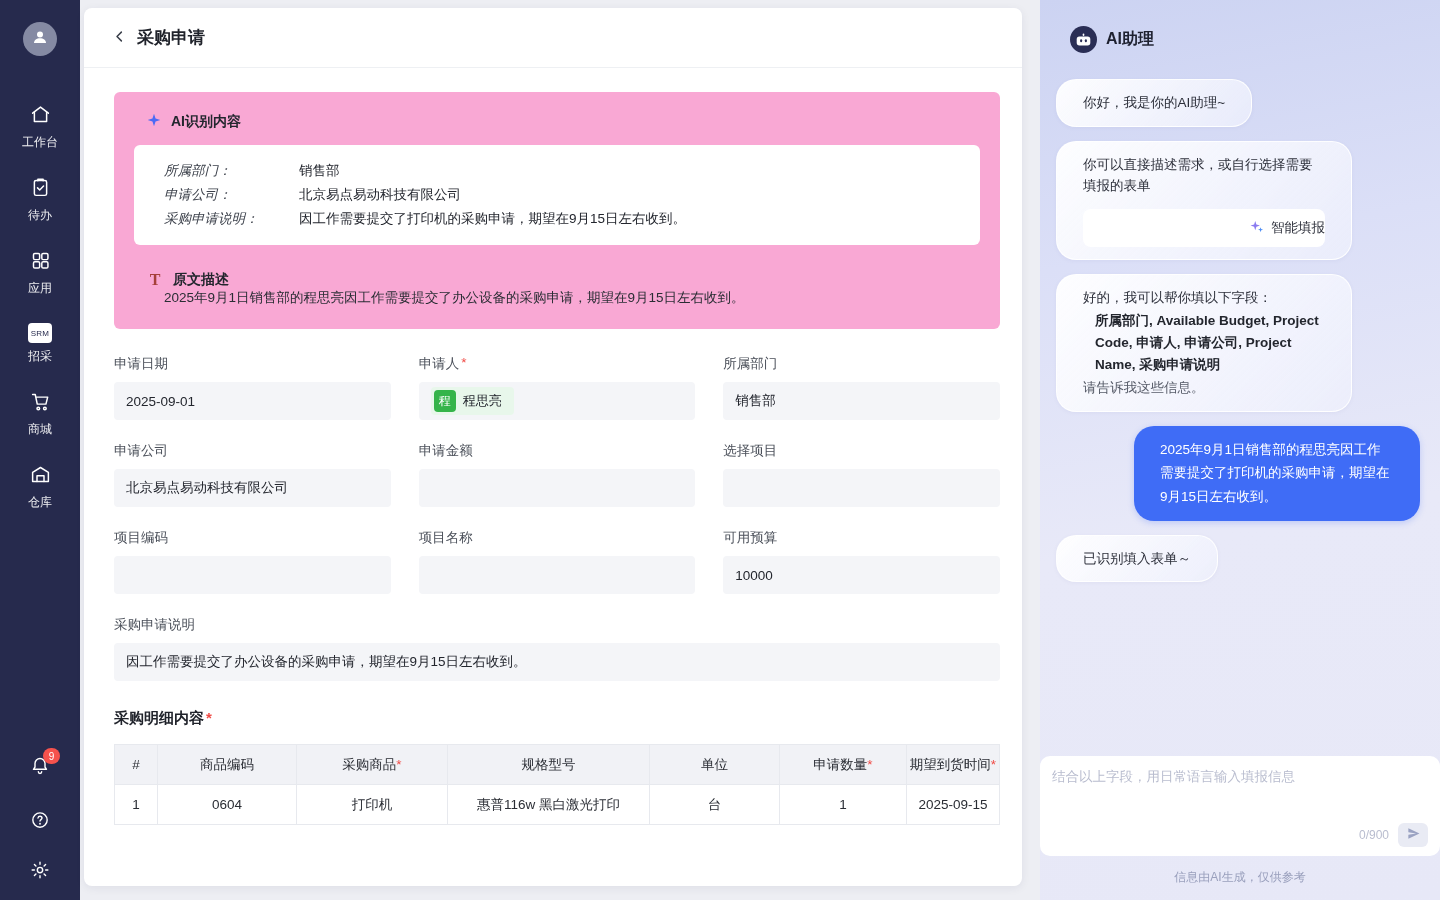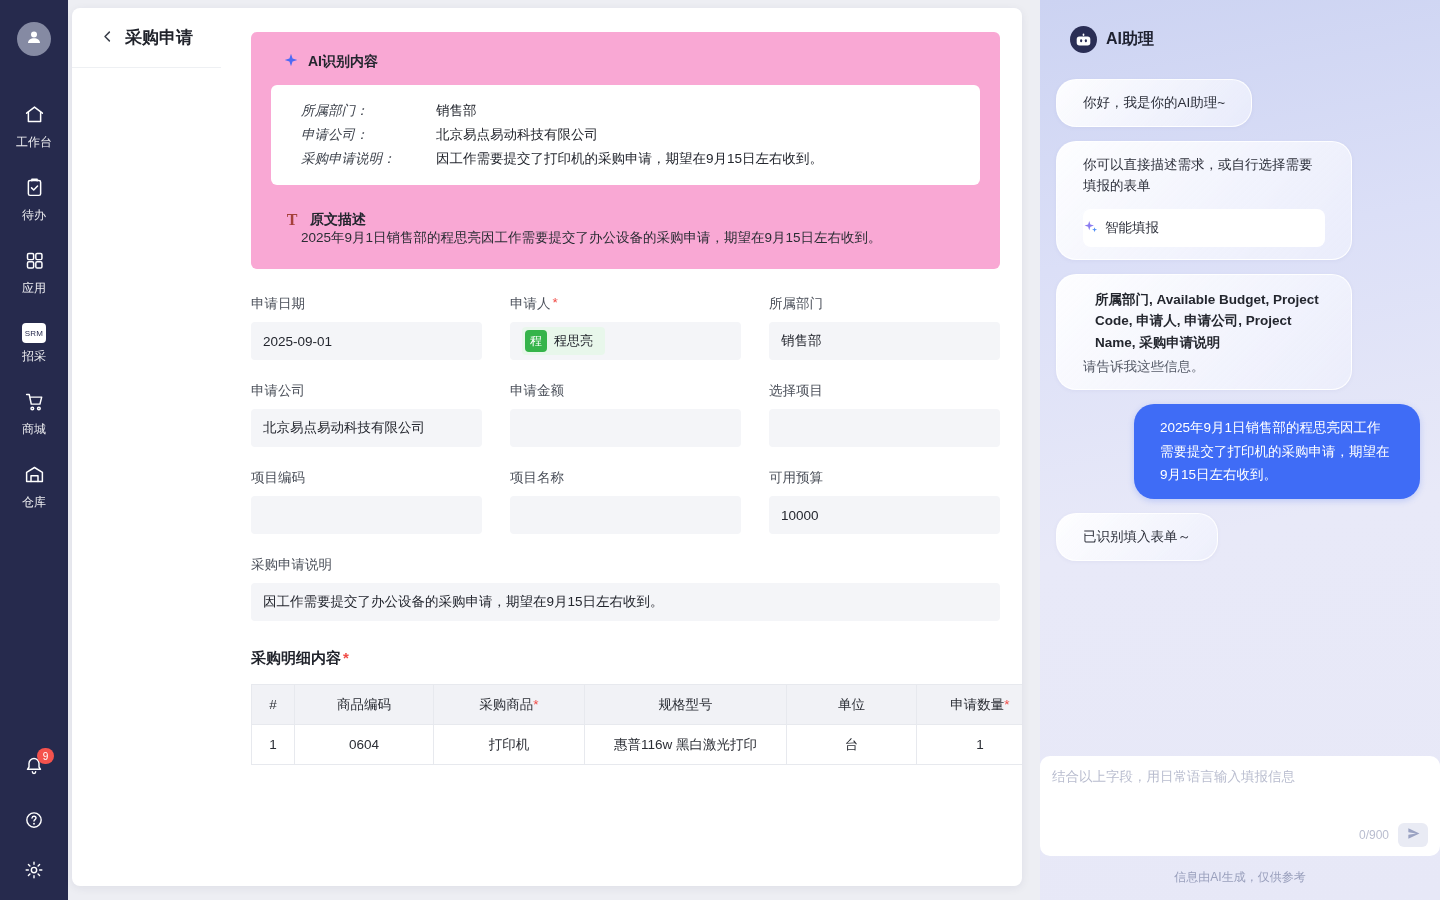--- a/index.html
+++ b/index.html
@@ -3,34 +3,34 @@
 <meta charset="utf-8">
 <style>
   * { margin:0; padding:0; box-sizing:border-box; }
   html,body { width:1440px; height:900px; }
   body {
     font-family:"Liberation Sans","DejaVu Sans",sans-serif;
     display:flex; background:#edeef3; overflow:hidden; color:#23262e;
   }
 
   
-  .sidebar { width:68px; flex-shrink:0; background:#262a4d; display:flex; flex-direction:column; align-items:center; padding:22px 0 14px; }
+  .sidebar { width:80px; flex-shrink:0; background:#262a4d; display:flex; flex-direction:column; align-items:center; padding:22px 0 14px; }
   .avatar { width:34px; height:34px; border-radius:50%; background:#858aa3; display:flex; align-items:center; justify-content:center; cursor:pointer; }
   .nav { margin-top:48px; display:flex; flex-direction:column; gap:26px; align-items:center; }
   .nav-item { display:flex; flex-direction:column; align-items:center; gap:5px; cursor:pointer; }
   .nav-label { font-size:12px; color:rgba(255,255,255,.92); }
   .srm-badge { width:24px; height:20px; background:#fff; border-radius:4px; color:#262a4d; font-size:8px; font-weight:normal; display:flex; align-items:center; justify-content:center; letter-spacing:.3px; }
   .sidebar-bottom { margin-top:auto; display:flex; flex-direction:column; gap:30px; align-items:center; padding-bottom:6px; }
   .bell-wrap { position:relative; cursor:pointer; }
   .badge { position:absolute; top:-8px; right:-10px; background:#f5524d; color:#fff; font-size:10px; min-width:17px; height:16px; border-radius:8px; display:flex; align-items:center; justify-content:center; padding:0 4px; }
   .icon-btn { cursor:pointer; display:flex; }
 
   
   .main { flex:1; min-width:0; padding:8px 18px 0 4px; }
-  .card { background:#fff; border-radius:8px; height:878px; box-shadow:0 2px 10px rgba(30,34,64,.07); display:flex; flex-direction:row; overflow:hidden; }
+  .card { background:#fff; border-radius:8px; height:878px; box-shadow:0 2px 10px rgba(30,34,64,.07); display:flex; flex-direction:column; overflow:hidden; }
   .card-header { height:60px; flex-shrink:0; display:flex; align-items:center; gap:10px; padding:0 28px; border-bottom:1px solid #eef0f3; }
   .back-btn { display:flex; align-items:center; cursor:pointer; background:none; border:none; }
   .page-title { font-size:17px; font-weight:bold; color:#20232b; }
   .card-body { padding:24px 22px 0 30px; overflow:hidden; }
 
   .ai-box { background:#f9a8d4; border-radius:6px; padding:20px 20px 22px; }
   .ai-box-header { display:flex; align-items:center; gap:9px; font-weight:bold; font-size:14px; padding-left:12px; }
   .ai-fields { background:#fff; border-radius:6px; margin-top:14px; padding:14px 30px; }
   .ai-field-row { display:flex; font-size:13.5px; line-height:24px; }
   .ai-field-label { width:135px; flex-shrink:0; color:#3c414b;font-style:italic; }
@@ -56,21 +56,21 @@
 
   
   .assistant { width:400px; flex-shrink:0; display:flex; flex-direction:column; padding-top:26px;
     background:linear-gradient(170deg,#ccd3f2 0%,#dbdff7 28%,#e8e9f8 58%,#e7e8f7 100%); }
   .assistant-header { display:flex; align-items:center; gap:9px; padding:0 30px; flex-shrink:0;text-align:center; }
   .robot-avatar { width:27px; height:27px; border-radius:50%; background:#2a2e55; display:flex; align-items:center; justify-content:center; }
   .assistant-title { font-size:16px; font-weight:bold; color:#1e2130; }
   .chat { flex:1; padding:26px 20px 0 16px; display:flex; flex-direction:column; gap:14px; overflow:hidden; }
   .bubble { background:linear-gradient(135deg,rgba(255,255,255,.95),rgba(239,241,253,.72)); border:1px solid rgba(255,255,255,.9); border-radius:20px; padding:12px 26px; font-size:13.5px; line-height:1.6; color:#2c2f3a; max-width:296px; align-self:flex-start; box-shadow:0 1px 4px rgba(80,90,150,.06); }
   .bubble.user { background:#3f6cf6; border:none; color:#fff; align-self:flex-end; line-height:1.75; max-width:286px; box-shadow:0 2px 6px rgba(63,108,246,.25); }
-  .smart-btn { margin-top:12px; width:100%; min-width:236px; height:38px; background:#fff; border:none; border-radius:8px; display:flex; align-items:center; justify-content:flex-start; gap:7px; font-size:13.5px; color:#2c2f3a; cursor:pointer; font-family:inherit; }
+  .smart-btn { margin-top:12px; width:100%; min-width:236px; height:38px; background:#fff; border:none; border-radius:8px; display:flex; align-items:center; justify-content:flex-end; gap:7px; font-size:13.5px; color:#2c2f3a; cursor:pointer; font-family:inherit; }
   .fields-bold { font-weight:bold; color:#23262e; margin-top:2px;margin-left:12px; }
   .ask { color:#565b68; margin-top:2px; }
   .chat-input { margin:14px 0 0; height:100px; background:#fff; border-radius:10px; padding:12px 12px 9px; display:flex; flex-direction:column; flex-shrink:0; }
   .chat-input textarea { flex:1; border:none; outline:none; resize:none; font-size:13.5px; font-family:inherit; color:#2c2f3a; }
   .chat-input textarea::placeholder { color:#b9bdcf; }
   .input-footer { display:flex; align-items:center; justify-content:flex-end; gap:9px; }
   .counter { font-size:12px; color:#b9bdcf; }
   .send-btn { width:30px; height:24px; border-radius:6px; background:#e9ebf4; border:none; display:flex; align-items:center; justify-content:center; cursor:pointer; }
   .disclaimer { text-align:center; font-size:12px; color:#9aa0bd; padding:13px 0 14px; flex-shrink:0; }
 </style>
@@ -357,20 +357,21 @@
           <svg width="15" height="15" viewBox="0 0 24 24">
               <path d="M10 3l1.8 5.7 5.7 1.8-5.7 1.8L10 18l-1.8-5.7L2.5 10.5l5.7-1.8z" fill="#8a7bf0"></path>
               <path d="M18.5 13l1 3 3 1-3 1-1 3-1-3-3-1 3-1z" fill="#4d8df5"></path>
             </svg>
         </span>
         <span>智能填报</span>
       </button>
     </div>
 
     <div class="bubble">
+      <div>好的，我可以帮你填以下字段：</div>
       <div class="fields-bold">所属部门, Available Budget, Project Code, 申请人, 申请公司, Project Name, 采购申请说明</div>
       <div class="ask">请告诉我这些信息。</div>
     </div>
 
     <div class="bubble user">2025年9月1日销售部的程思亮因工作需要提交了打印机的采购申请，期望在9月15日左右收到。</div>
 
     <div class="bubble">已识别填入表单～</div>
   </div>
 
   <div class="chat-input">

